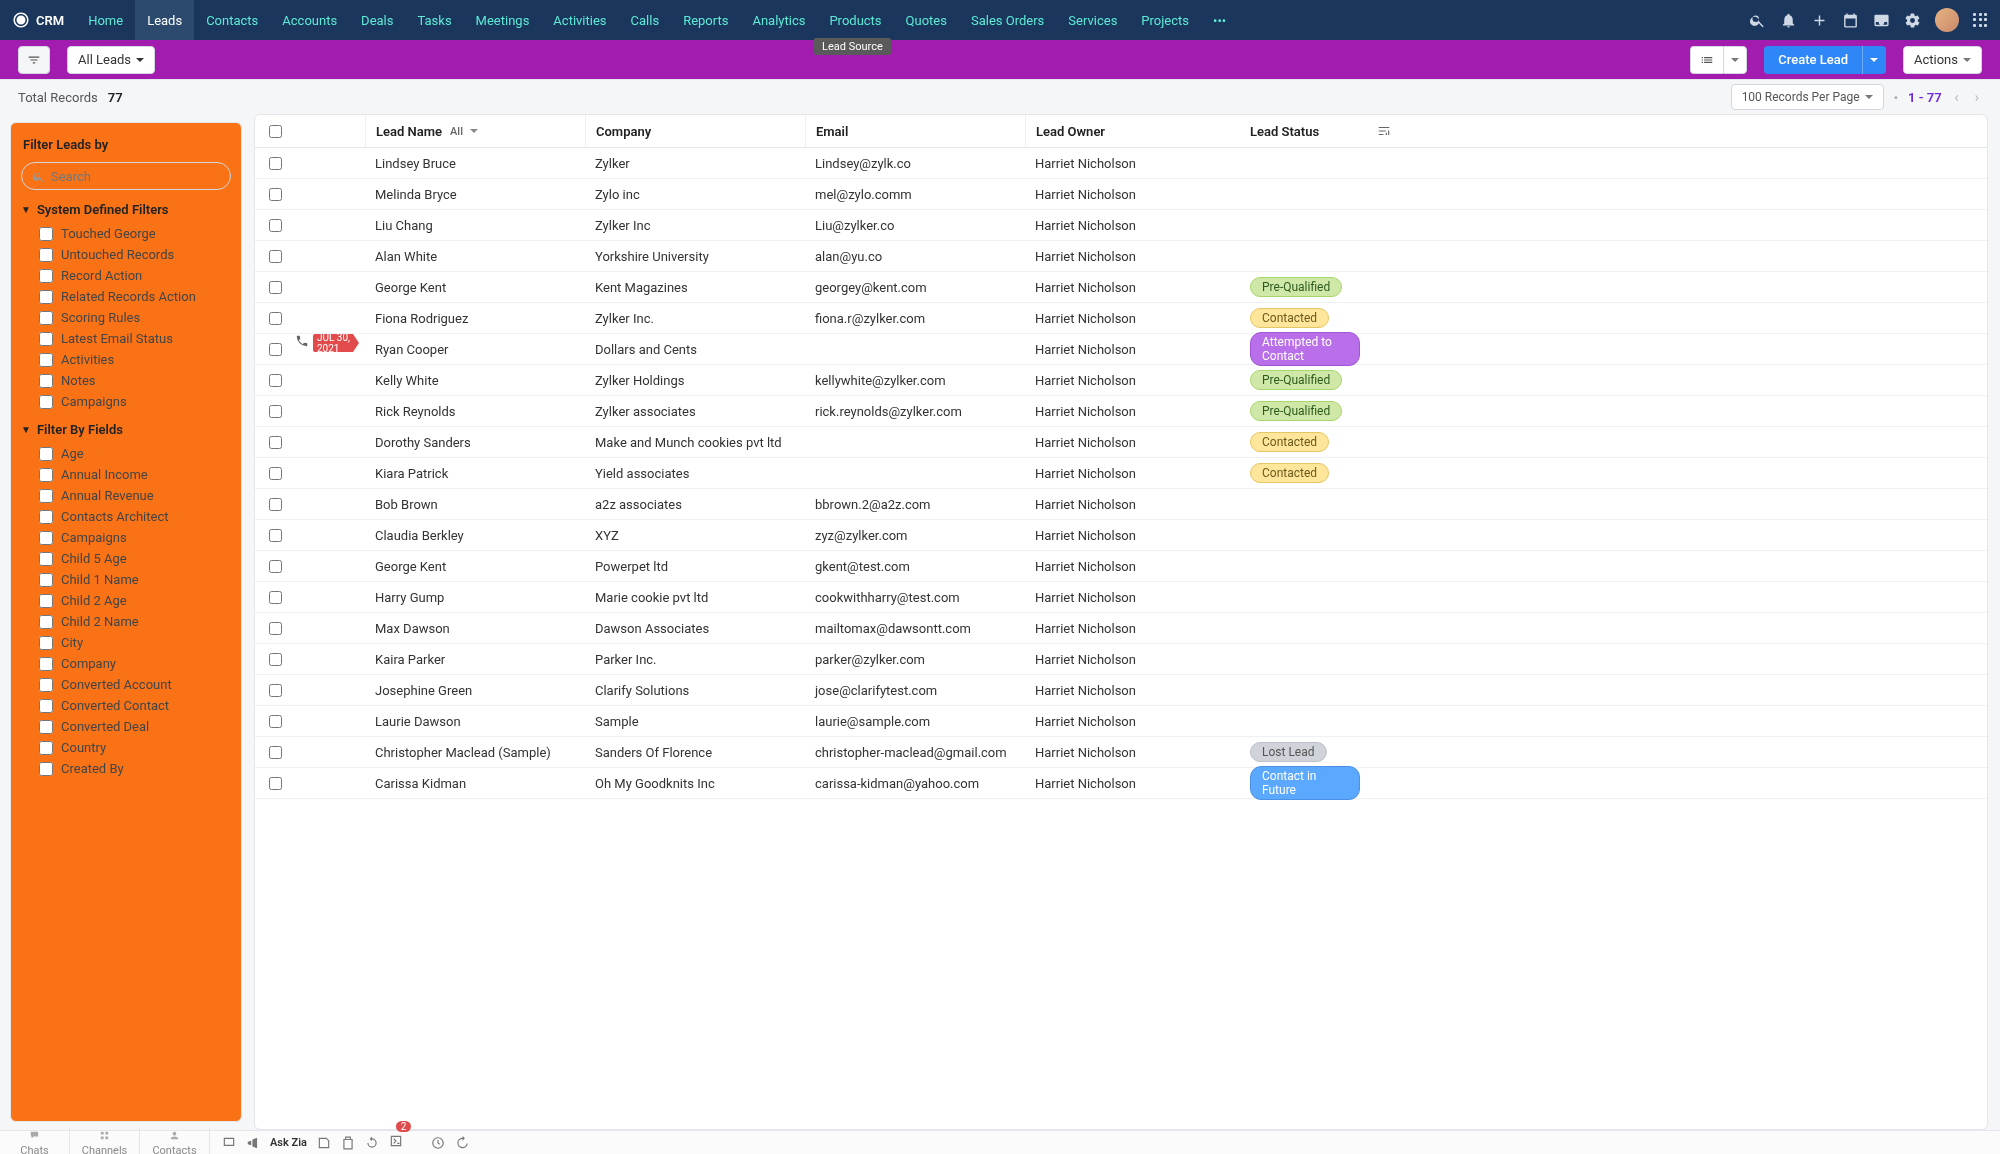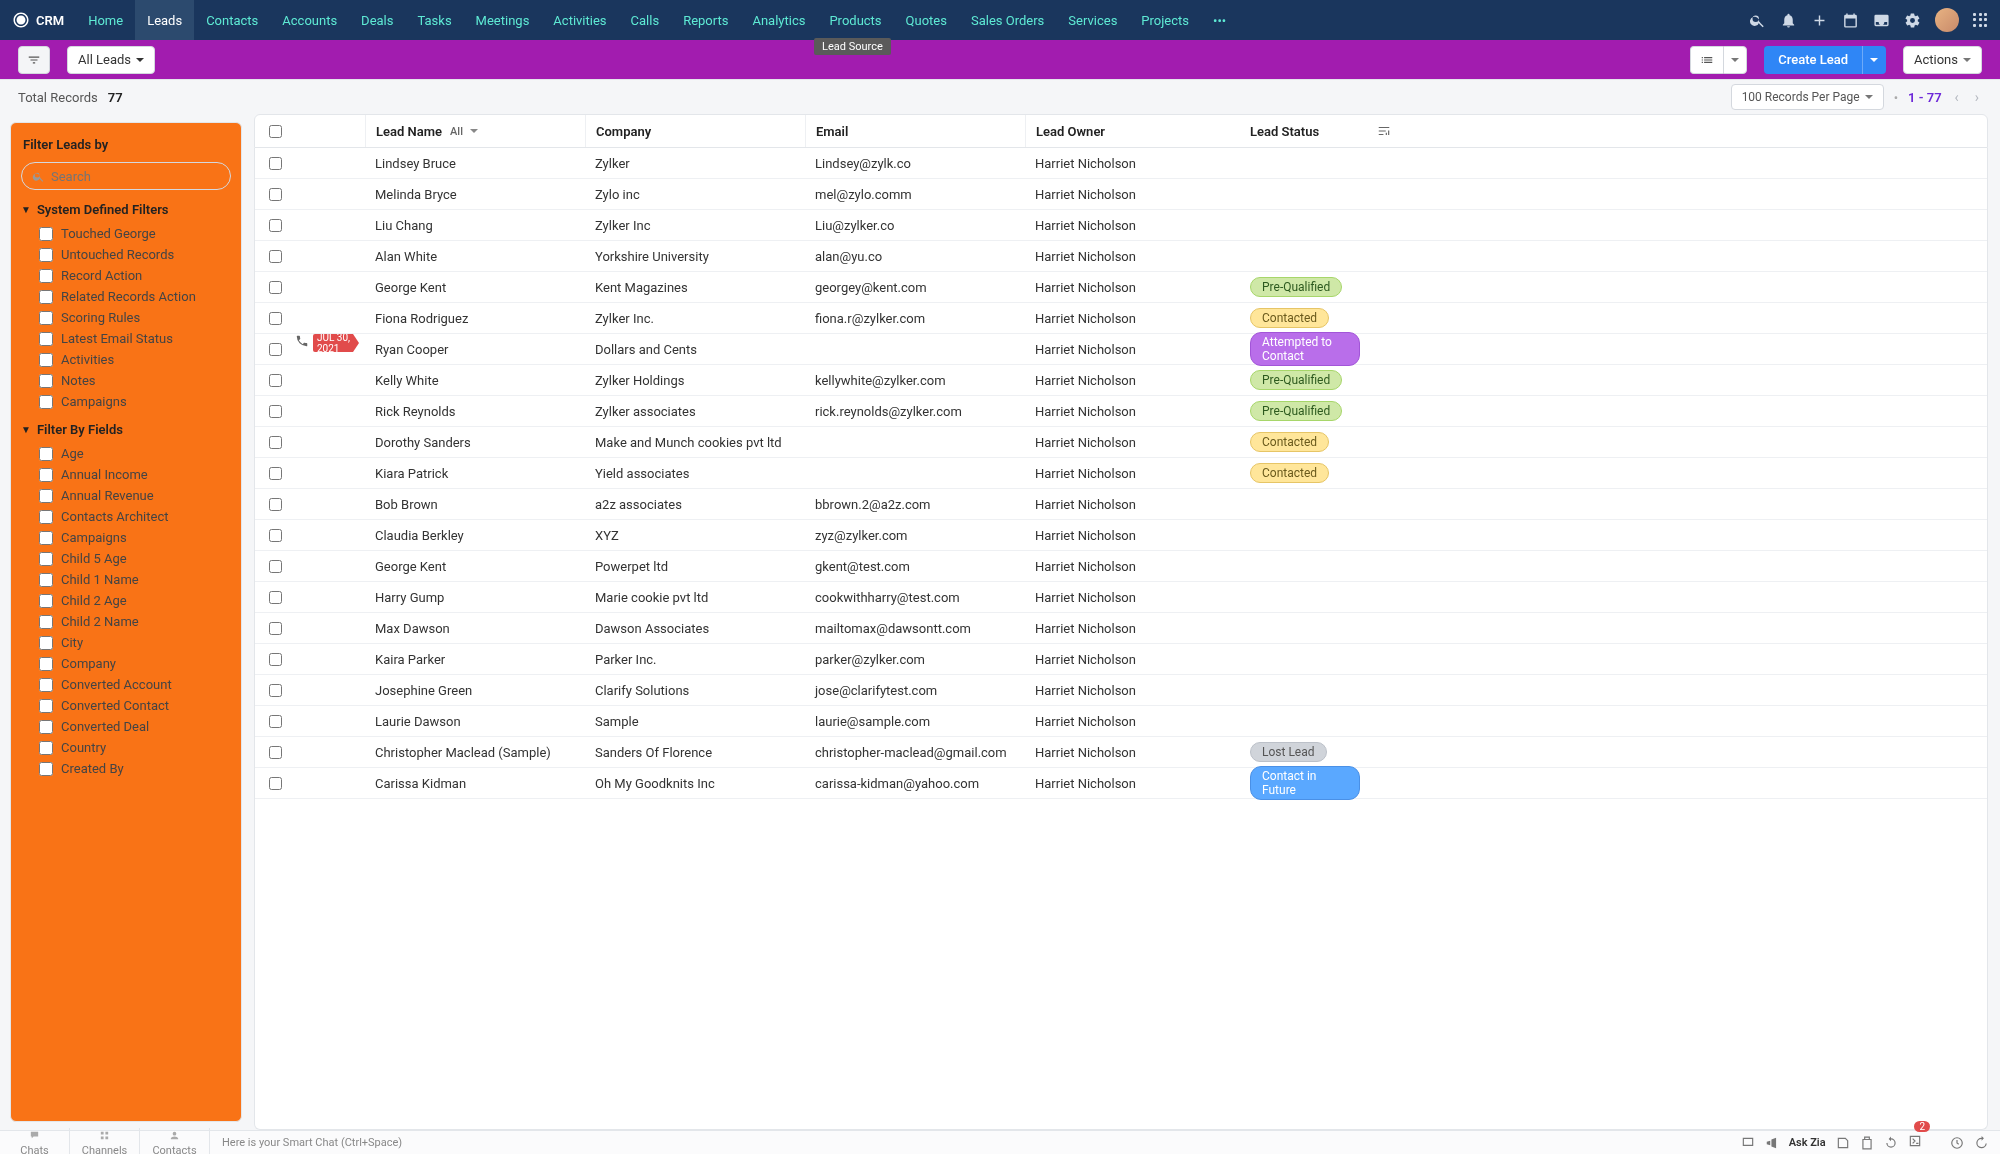--- a/index.html
+++ b/index.html
@@ -629,21 +629,20 @@
       <div class="t"><svg viewBox="0 0 24 24">
           <path d="M4 4h16v10H10l-4 4v-4H4z"></path>
         </svg><div>Chats</div></div>
       <div class="t"><svg viewBox="0 0 24 24">
           <path d="M4 4h6v6H4zM14 4h6v6h-6zM4 14h6v6H4zM14 14h6v6h-6z"></path>
         </svg><div>Channels</div></div>
       <div class="t"><svg viewBox="0 0 24 24">
           <path d="M12 12a4 4 0 1 0-4-4 4 4 0 0 0 4 4zm0 2c-3 0-8 1.5-8 4.5V20h16v-1.5c0-3-5-4.5-8-4.5z"></path>
         </svg><div>Contacts</div></div>
     </div>
-  <div class="smart">Here is your Smart Chat (Ctrl+Space)</div>
   <div class="icons">
     <svg viewBox="0 0 24 24">
         <path d="M4 4h16v12H4z" fill="none" stroke="#777" stroke-width="2"></path>
       </svg>
     <svg viewBox="0 0 24 24">
         <path d="M3 10v4l6 2V8l-6 2zm8-4v12l8 3V3l-8 3z"></path>
       </svg>
     <span style="font-weight:600;color:#333">Ask Zia</span>
     <svg viewBox="0 0 24 24">
         <path d="M4 4h12l4 4v12H4z" fill="none" stroke="#777" stroke-width="2"></path>

